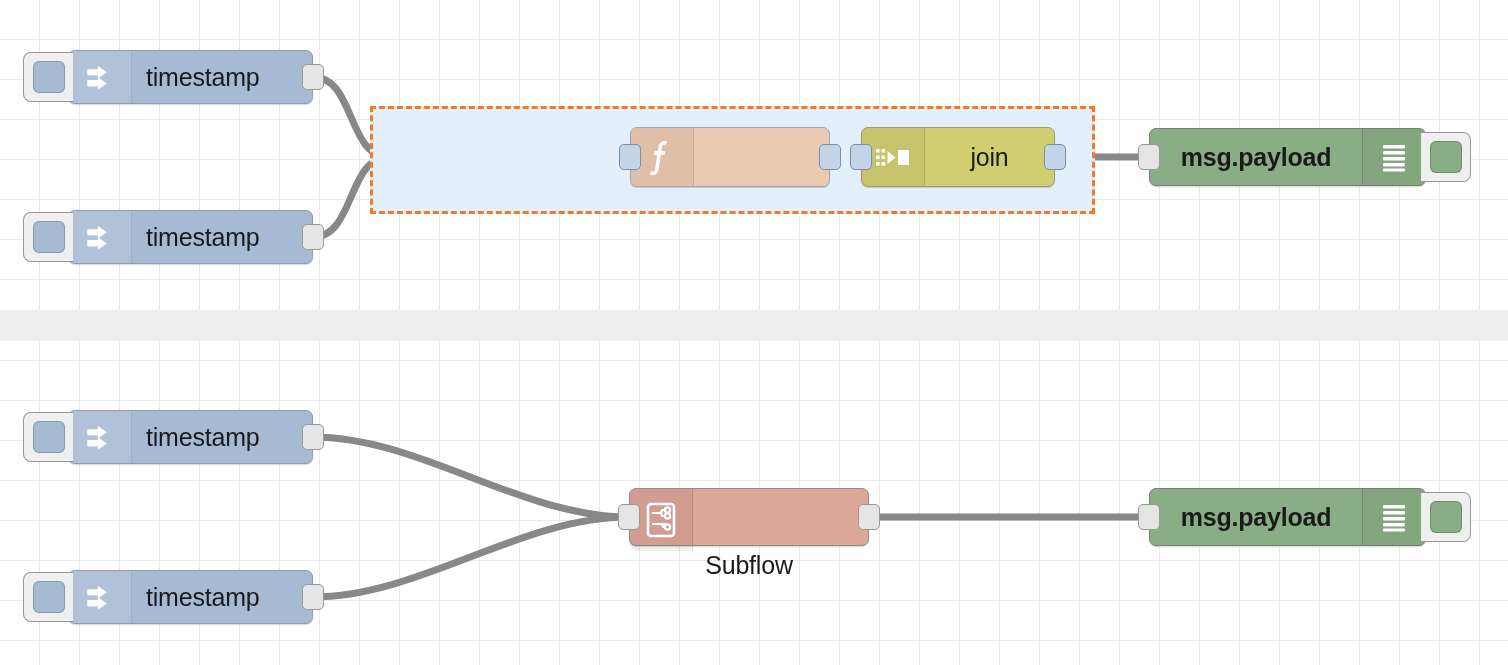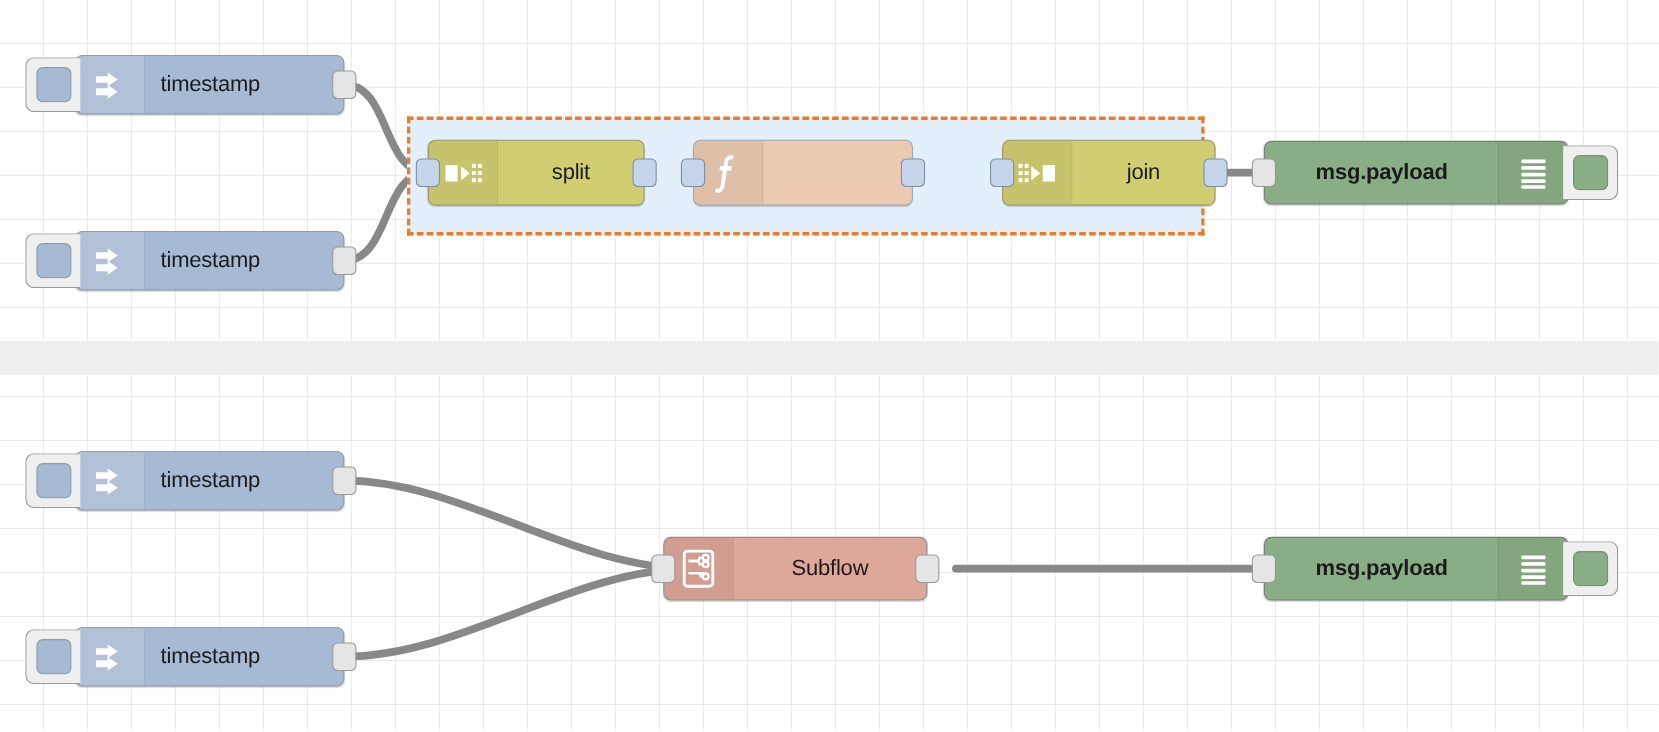--- a/index.html
+++ b/index.html
@@ -85,21 +85,21 @@
     justify-content: center;
     border-right: 1px solid rgba(0,0,0,0.10);
     border-radius: 6px 0 0 6px;
     background: rgba(0,0,0,0.05);
   }
   .node-label {
     flex: 1 1 auto;
     display: flex;
     align-items: center;
     padding: 0 14px;
-    font-size: 20px;
+    font-size: 25px;
     color: #1a1a1a;
     white-space: nowrap;
     letter-spacing: -0.2px;
   }
   .node-label.center { justify-content: center; }
 
   
   .node.inject   { background: #a7bad4; border-color: #8b9db5; }
   .node.inject .node-icon-box { background: rgba(255,255,255,0.10); }
   .node.split,
@@ -204,52 +204,33 @@
       <div class="node-icon-box">
         <svg class="glyph" width="34" height="34" viewBox="0 0 24 24">
           <path fill="#ffffff" d="M3 6.5h7.5V4.2L17 8.6l-6.5 4.4v-2.3H3z"></path>
           <path fill="#ffffff" d="M3 14.2h7.5v-2.0L17 16.6l-6.5 4.4v-2.3H3z" opacity="0.95"></path>
         </svg>
       </div>
       <div class="node-label">timestamp</div>
       <div class="port out"></div>
     </div>
 
-    <div class="node split" style="left:389px; top:127px; width:197px; height:60px;">
-      <div class="port in selected"></div>
-      <div class="node-icon-box">
-        <svg class="glyph" width="36" height="28" viewBox="0 0 36 28">
-          <rect x="2" y="7" width="11" height="15" fill="#ffffff"></rect>
-          <path d="M16 8 L24 14.5 L16 21 Z" fill="#ffffff"></path>
-          <g fill="#ffffff">
-            <rect x="26" y="6" width="3.6" height="3.6"></rect>
-            <rect x="31.5" y="6" width="3.6" height="3.6"></rect>
-            <rect x="26" y="12.5" width="3.6" height="3.6"></rect>
-            <rect x="31.5" y="12.5" width="3.6" height="3.6"></rect>
-            <rect x="26" y="19" width="3.6" height="3.6"></rect>
-            <rect x="31.5" y="19" width="3.6" height="3.6"></rect>
-          </g>
-        </svg>
-      </div>
-      <div class="node-label center">split</div>
-      <div class="port out selected"></div>
-    </div>
 
     <div class="node func" style="left:630px; top:127px; width:200px; height:60px;">
       <div class="port in selected"></div>
       <div class="node-icon-box">
         <svg class="glyph" width="30" height="38" viewBox="0 0 30 38">
           <path fill="#ffffff" d="M20.5 4.0c-1.6-1.1-4.0-1.3-5.9-0.2c-2.0 1.1-2.9 3.3-3.2 5.6l-0.5 3.6H7.6l-0.6 3.9h3.2l-2.0 13.5c-0.25 1.7-0.7 2.6-1.6 3.0c-0.8 0.35-1.7 0.2-2.4-0.25l-1.2 3.4c1.7 0.9 4.0 0.85 5.7-0.25c1.9-1.2 2.7-3.4 3.05-5.7l2.0-13.7h4.0l0.6-3.9h-4.05l0.5-3.3c0.2-1.4 0.55-2.4 1.2-2.8c0.65-0.4 1.5-0.25 2.2 0.25z"></path>
         </svg>
       </div>
       <div class="node-label"></div>
       <div class="port out selected"></div>
     </div>
 
-    <div class="node join" style="left:911px; top:127px; width:194px; height:60px;">
+    <div class="node join" style="left:861px; top:127px; width:194px; height:60px;">
       <div class="port in selected"></div>
       <div class="node-icon-box">
         <svg class="glyph" width="36" height="28" viewBox="0 0 36 28">
           <g fill="#ffffff">
             <rect x="1" y="6" width="3.6" height="3.6"></rect>
             <rect x="6.5" y="6" width="3.6" height="3.6"></rect>
             <rect x="1" y="12.5" width="3.6" height="3.6"></rect>
             <rect x="6.5" y="12.5" width="3.6" height="3.6"></rect>
             <rect x="1" y="19" width="3.6" height="3.6"></rect>
             <rect x="6.5" y="19" width="3.6" height="3.6"></rect>
@@ -313,21 +294,21 @@
       <div class="node-icon-box">
         <svg class="glyph" width="34" height="34" viewBox="0 0 24 24">
           <path fill="#ffffff" d="M3 6.5h7.5V4.2L17 8.6l-6.5 4.4v-2.3H3z"></path>
           <path fill="#ffffff" d="M3 14.2h7.5v-2.0L17 16.6l-6.5 4.4v-2.3H3z" opacity="0.95"></path>
         </svg>
       </div>
       <div class="node-label">timestamp</div>
       <div class="port out"></div>
     </div>
 
-    <div class="node subflow" style="left:603px; top:147px; width:240px; height:58px;">
+    <div class="node subflow" style="left:629px; top:147px; width:240px; height:58px;flex-direction:column;">
       <div class="port in"></div>
       <div class="node-icon-box">
         <svg class="glyph" width="32" height="36" viewBox="0 0 32 36">
           <rect x="3" y="2" width="26" height="32" rx="3" fill="none" stroke="#ffffff" stroke-width="2.6"></rect>
           <path d="M7 11 h7 a3 3 0 0 1 3 3 h3" fill="none" stroke="#ffffff" stroke-width="2.2"></path>
           <path d="M7 11 h7 a3 3 0 0 0 3 -3 h3" fill="none" stroke="#ffffff" stroke-width="2.2" transform="translate(0,0)"></path>
           <circle cx="22.5" cy="8" r="2.6" fill="none" stroke="#ffffff" stroke-width="2.2"></circle>
           <circle cx="22.5" cy="14" r="2.6" fill="none" stroke="#ffffff" stroke-width="2.2"></circle>
           <path d="M7 22 h8 a3 3 0 0 1 3 3 h2" fill="none" stroke="#ffffff" stroke-width="2.2"></path>
           <circle cx="22.5" cy="25" r="2.6" fill="none" stroke="#ffffff" stroke-width="2.2"></circle>

